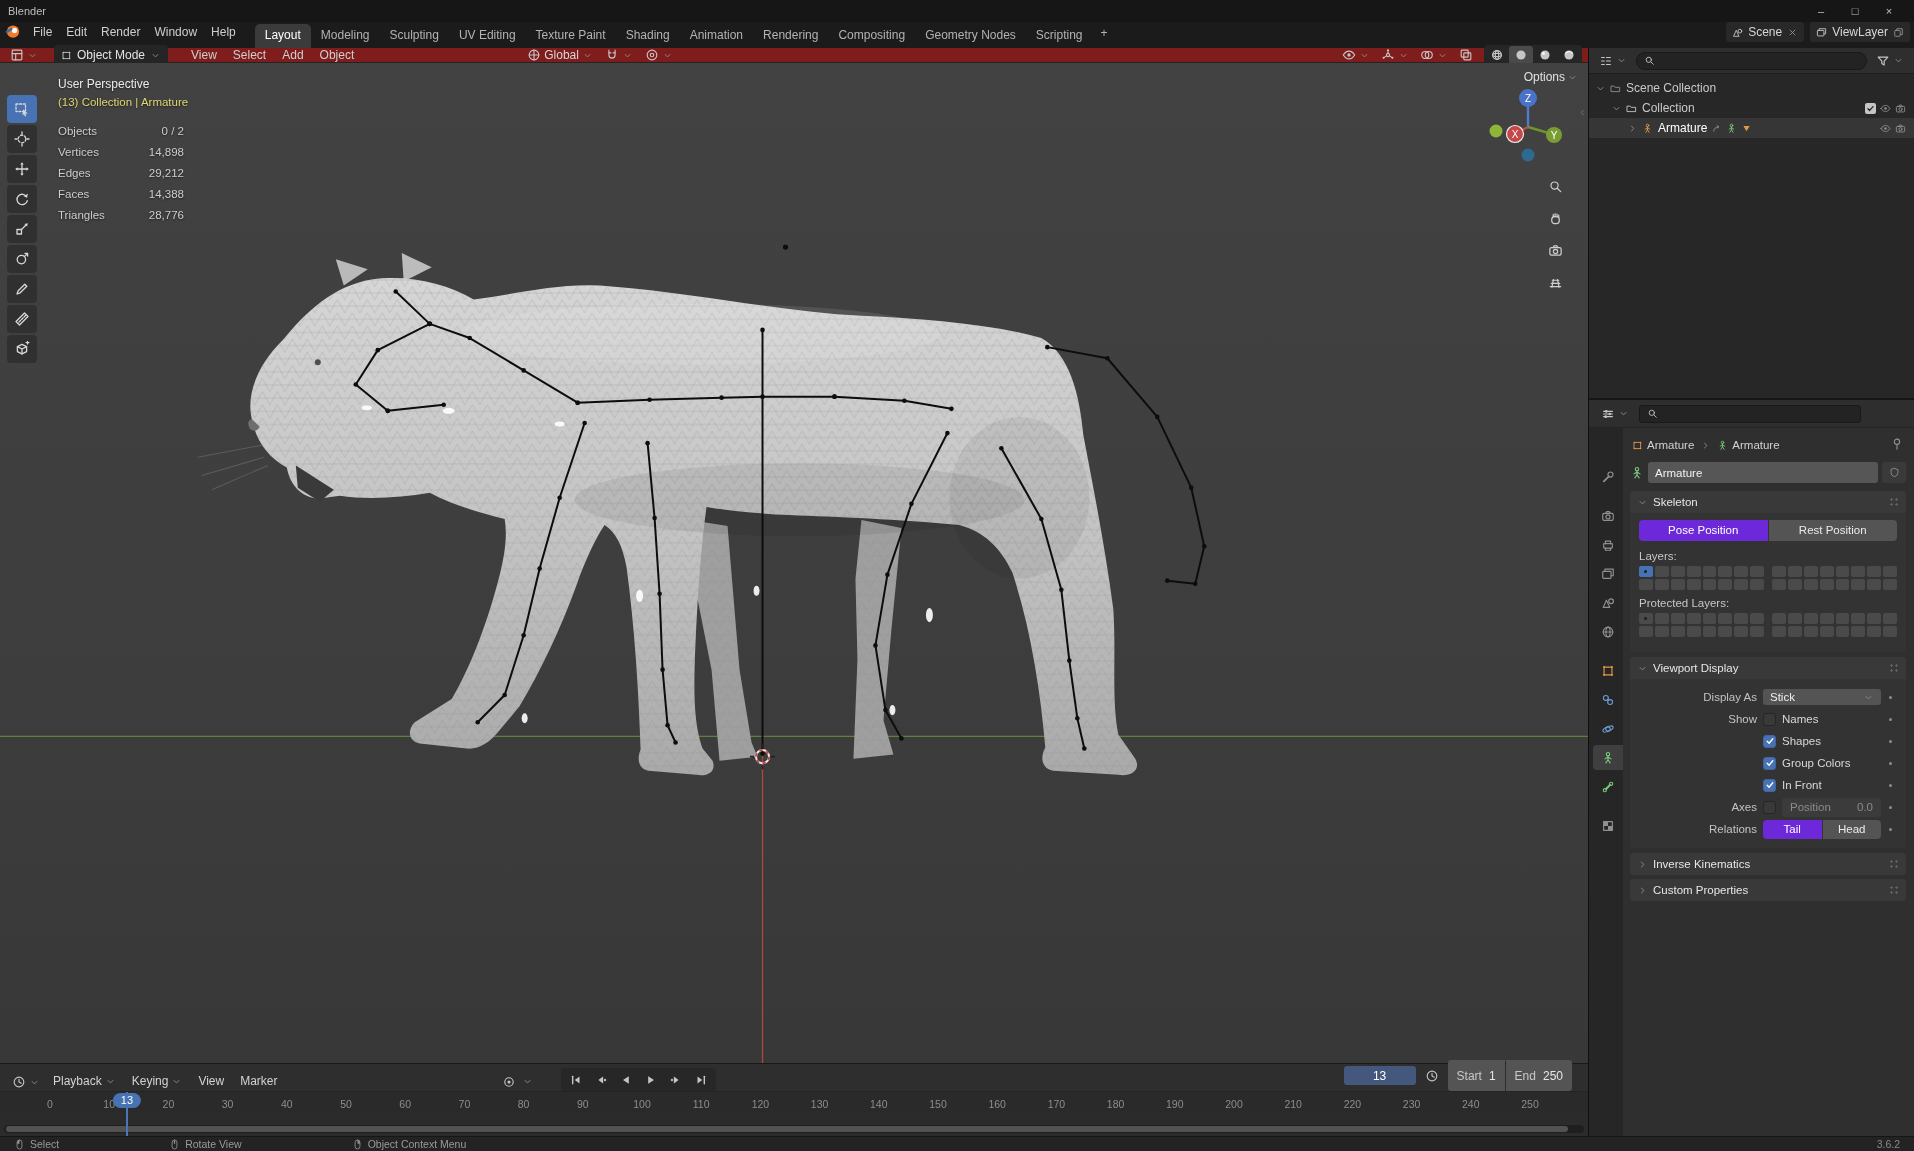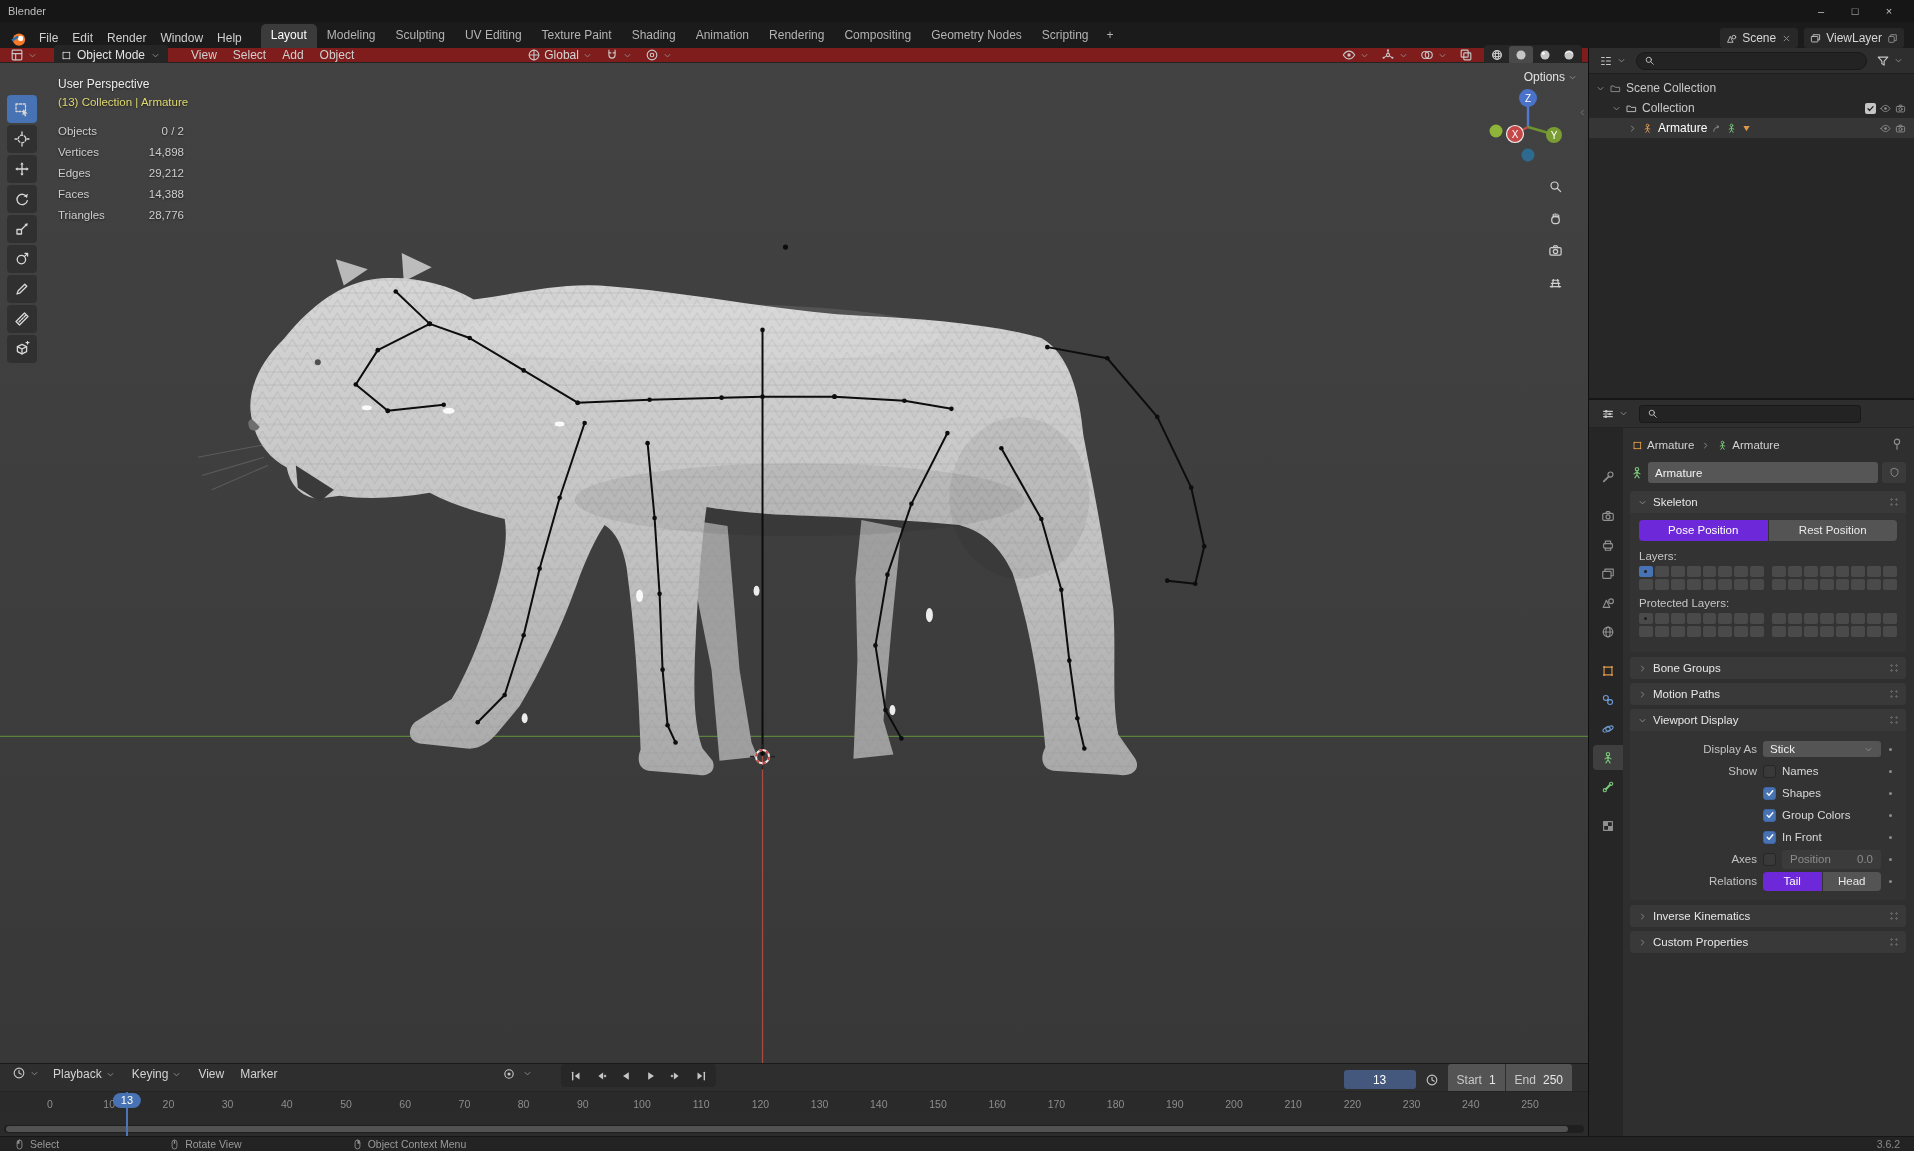--- a/index.html
+++ b/index.html
@@ -8,21 +8,21 @@
 button{font-family:inherit;background:none;border:0;color:inherit;font-size:inherit;cursor:default}
 #app{width:100%;height:100%;display:flex;flex-direction:column}
 .ic{width:14px;height:14px;flex:none;stroke:currentColor;fill:none;stroke-width:1.3;stroke-linecap:round;stroke-linejoin:round;color:#c6c6c6}
 .ic.dim{color:#909090}.ic.org{color:#de9a4a}.ic.grn{color:#79c879}.ic.blu{color:#6d9bd3}
 .ic.small{width:11px;height:11px}
 
 .titlebar{height:22px;background:#161616;display:flex;align-items:center;padding:0 8px;font-size:11px;color:#bdbdbd;flex:none}
 .wincontrols{margin-left:auto;display:flex}
 .winbtn{width:34px;text-align:center;line-height:22px;color:#c4c4c4;font-size:11px}
 
-.menubar{height:26px;background:#1b1b1b;display:flex;align-items:flex-end;padding:0 6px;flex:none}
+.menubar{height:26px;background:#1b1b1b;display:flex;align-items:flex-start;padding:0 0;flex:none}
 .logo{width:18px;height:18px;margin:0 4px}
 .menu-item{color:#cfcfcf;padding:3px 7px;border-radius:3px}
 .tabs{display:flex;margin-left:12px;align-self:flex-end}
 .tab{padding:4px 10px 6px;color:#b3b3b3;border-radius:5px 5px 0 0}
 .tab.active{background:#3b3b3b;color:#fff}
 .tab-add{padding:4px 8px 6px;color:#b3b3b3}
 .topbar-right{margin-left:auto;display:flex;align-items:center;gap:6px;padding-right:4px}
 .chipfield{display:flex;align-items:center;gap:5px;background:#282828;border:1px solid #10,1px;border-radius:3px;padding:0 6px;height:20px;color:#d6d6d6}
 .iconpair{display:flex;align-items:center;gap:1px}
 
@@ -51,21 +51,21 @@
 .stats{display:grid;grid-template-columns:58px 56px;column-gap:12px;row-gap:3px;font-size:11.5px;color:#cdcdcd}
 .stat-value{text-align:right}
 .vp-options{position:absolute;top:7px;right:10px;display:flex;align-items:center;gap:2px;color:#e2e2e2;z-index:4}
 .gizmo{position:absolute;top:22px;right:18px;width:84px;height:84px;z-index:4}
 .navbtns{position:absolute;top:112px;right:22px;display:flex;flex-direction:column;gap:10px;z-index:4}
 .navbtn{width:22px;height:22px;display:flex;align-items:center;justify-content:center;border-radius:50%}
 .navbtn .ic{width:15px;height:15px;color:#cfcfcf}
 .npanel-arrow{position:absolute;top:44px;right:0;z-index:4;opacity:.7}
 
 .timeline{height:73px;background:#2e2e2e;border-top:1px solid #191919;position:relative;flex:none}
-.tl-header{height:27px;display:flex;align-items:flex-start;padding:0 8px;gap:2px}
+.tl-header{height:27px;display:flex;align-items:flex-end;padding:0 8px;gap:2px}
 .tlmenu{display:flex;align-items:center;gap:3px;color:#d3d3d3;padding:3px 7px;border-radius:3px}
 .transport{display:flex;gap:1px;background:#272727;border-radius:4px;padding:2px 3px;margin-left:26px}
 .tbtn{width:24px;height:19px;display:flex;align-items:center;justify-content:center;border-radius:3px;color:#c9c9c9}
 .rec-group{display:flex;align-items:center;gap:1px;margin-left:210px}
 .tl-fields{margin-left:auto;display:flex;align-items:center;gap:4px;margin-right:8px}
 .framefield{width:72px;height:19px;background:#44587d;border-radius:3px;display:flex;align-items:center;justify-content:center;color:#fff}
 .rangefield{height:31px;background:#545454;display:flex;align-items:center;gap:7px;padding:0 9px;color:#e6e6e6}
 .rangefield .rf-label{color:#c9c9c9}
 .rangefield.start{border-radius:3px 0 0 3px}
 .rangefield.end{border-radius:0 3px 3px 0}
@@ -1217,36 +1217,20 @@
                       <div class="lcell"></div>
                       <div class="lcell"></div>
                       <div class="lcell"></div>
                       <div class="lcell"></div>
                       <div class="lcell"></div>
                     </div>
                   </div>
               </div>
             </div>
 
-            <div id="panels-top">
-                <div class="panel-hdr collapsed">
-                  <svg class="ic small dim" viewBox="0 0 16 16">
-                    <use href="#sym-chev-right"></use>
-                  </svg>
-                  <span class="ph-title">Bone Groups</span>
-                  <span class="grip"></span>
-                </div>
-                <div class="panel-hdr collapsed">
-                  <svg class="ic small dim" viewBox="0 0 16 16">
-                    <use href="#sym-chev-right"></use>
-                  </svg>
-                  <span class="ph-title">Motion Paths</span>
-                  <span class="grip"></span>
-                </div>
-              </div>
 
             <div class="panel">
               <div class="panel-hdr expanded">
                 <svg class="ic small dim" viewBox="0 0 16 16">
                     <use href="#sym-chev-down"></use>
                   </svg>
                 <span class="ph-title">Viewport Display</span>
                 <span class="grip"></span>
               </div>
               <div class="panel-body">

